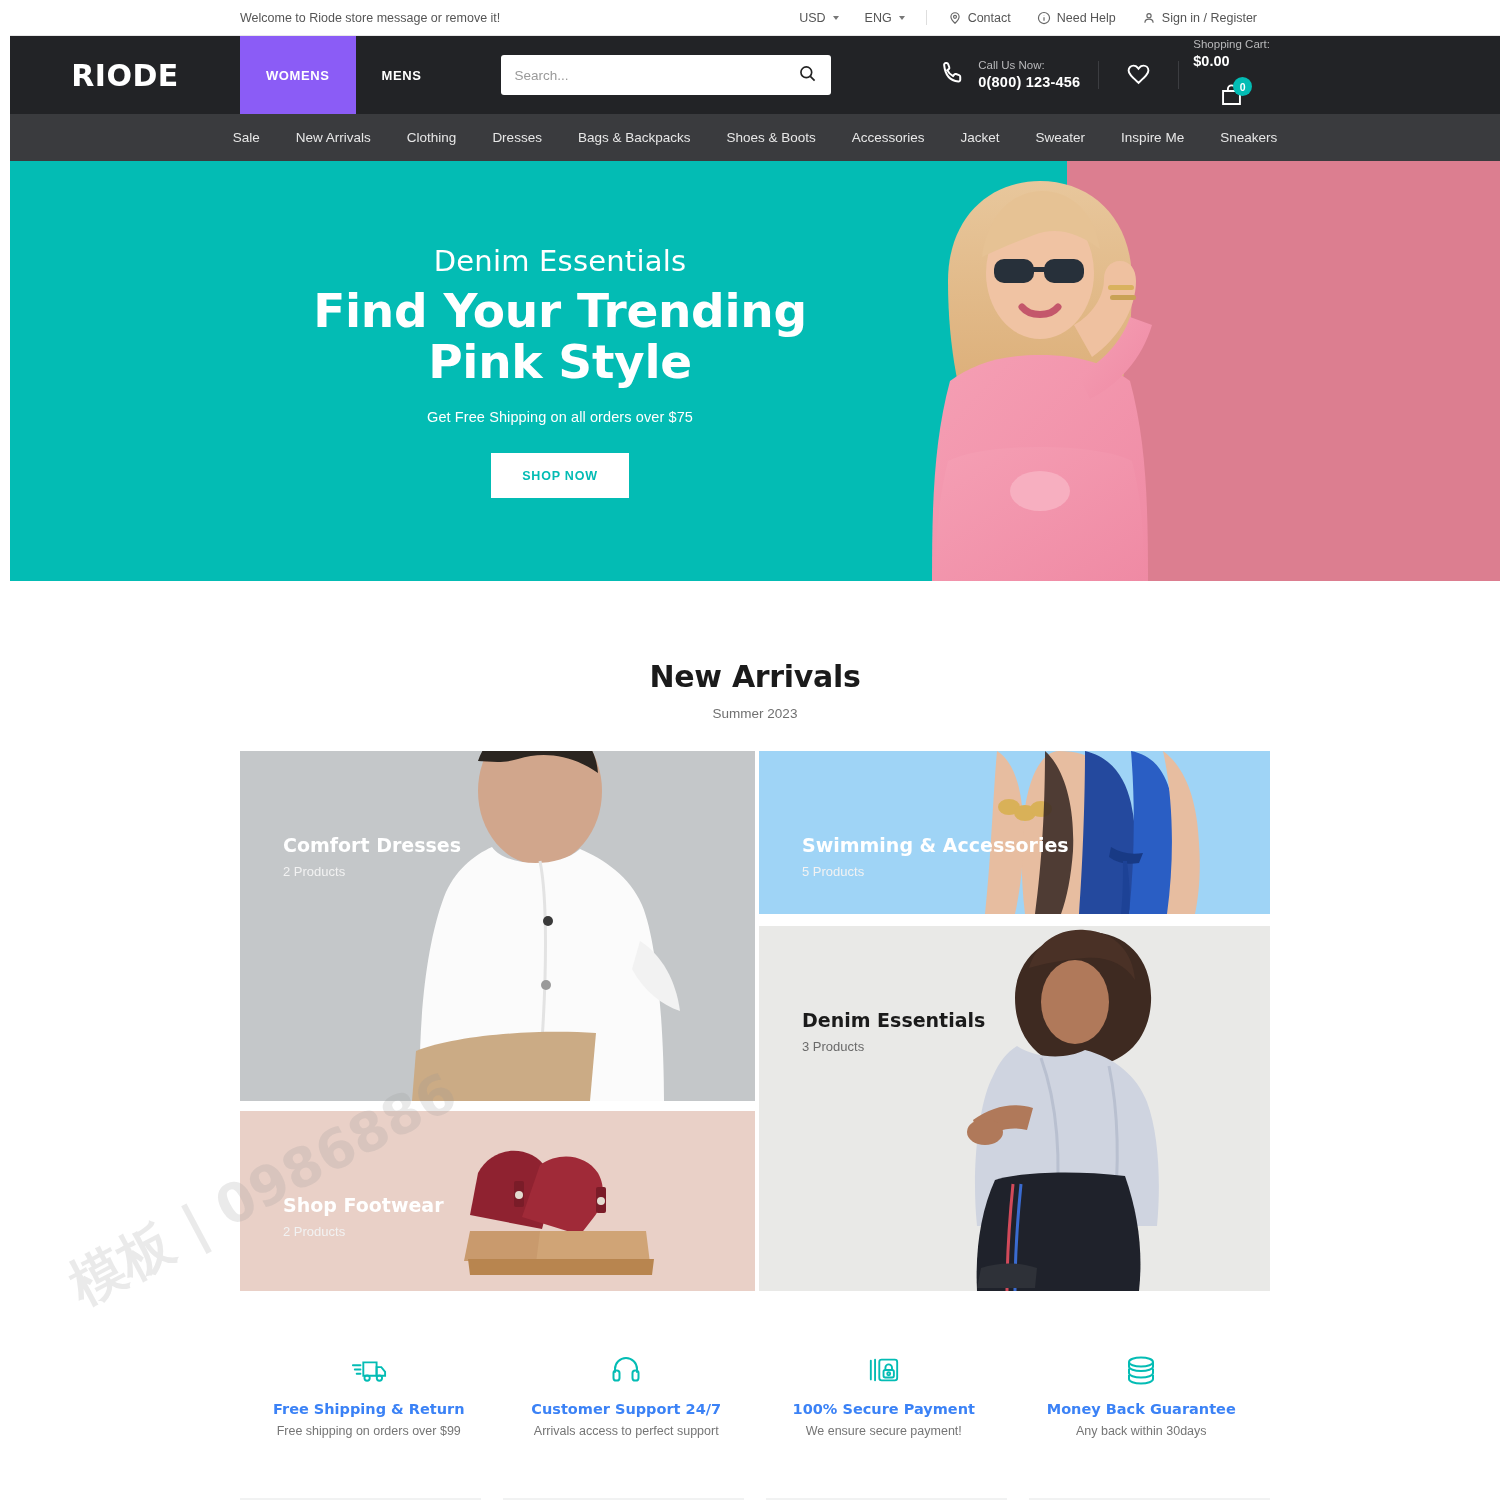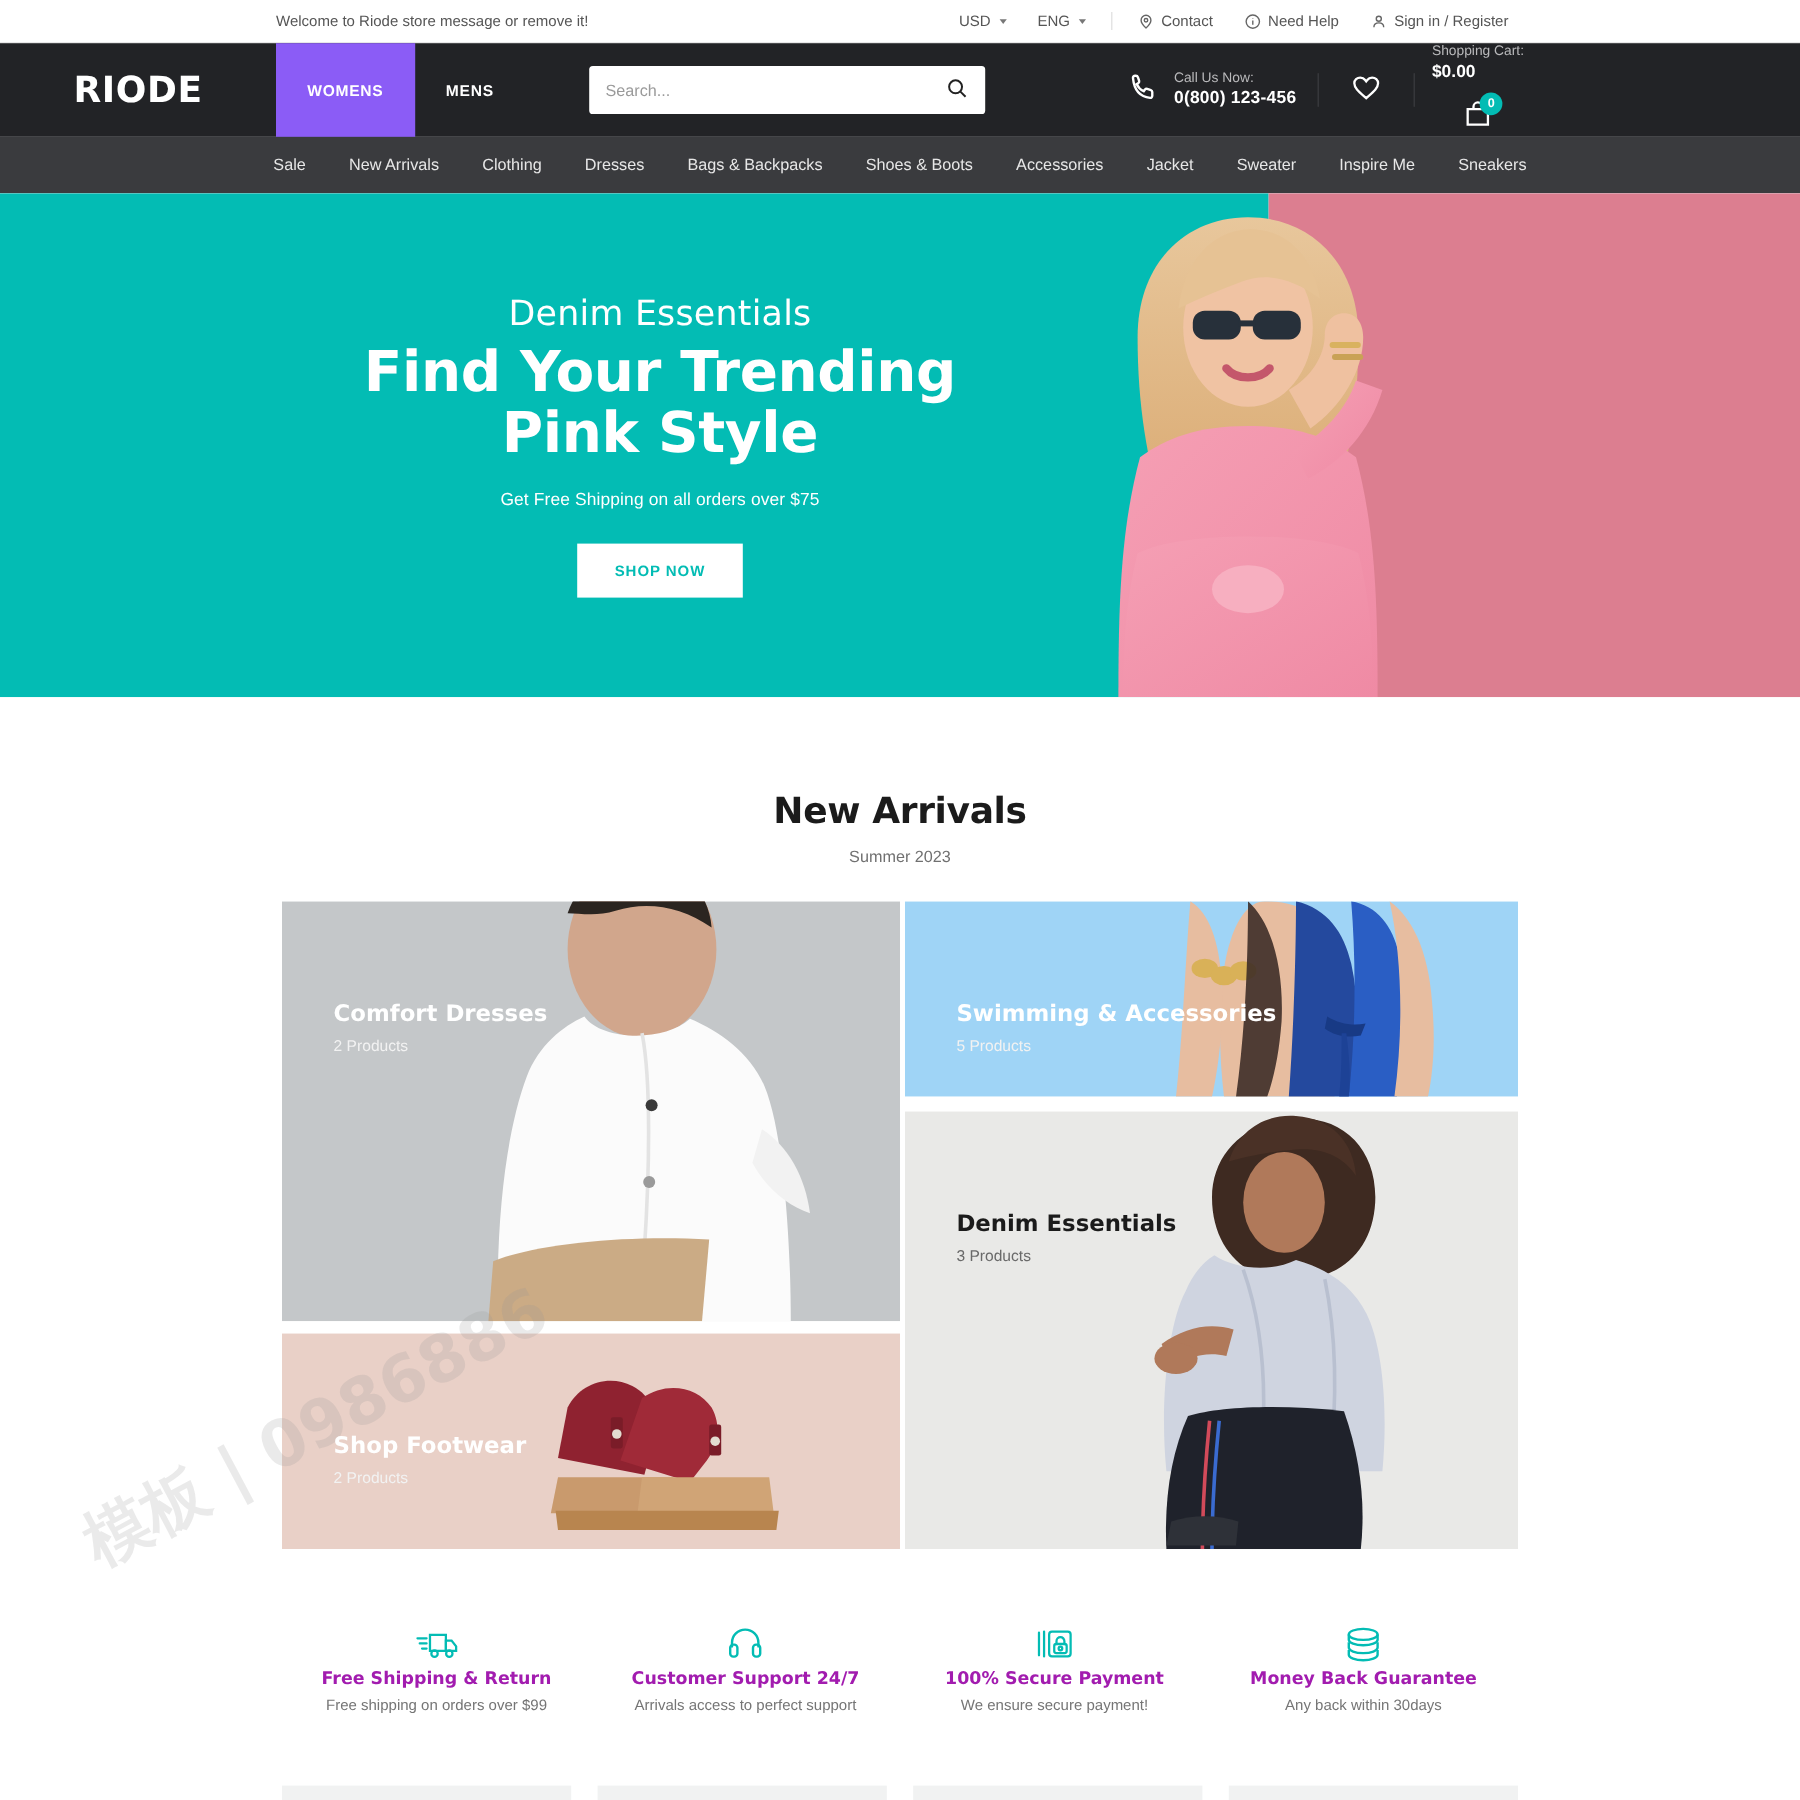--- a/index.html
+++ b/index.html
@@ -2,21 +2,21 @@
 <html><head>
 <meta charset="utf-8">
 <style>
   * { box-sizing: border-box; margin: 0; padding: 0; }
   html, body {
     width: 1500px; height: 1500px;
     background: #ffffff;
     font-family: "Liberation Sans", sans-serif;
     overflow: hidden;
   }
-  .page { width: 1500px; height: 1500px; position: relative; }
+  .page { width: 1500px; height: 1500px; position: relative; padding-left: 10px; }
 
   
   .topbar {
     height: 36px; background: #fff; border-bottom: 1px solid #e8e8e8;
     display: flex; align-items: center; padding: 0 230px;
     font-size: 12.5px; color: #666;
   }
   .topbar-msg { flex: 0 0 auto; color: #555; }
   .topbar-right { margin-left: auto; display: flex; align-items: center; gap: 0; }
   .tb-item {
@@ -140,21 +140,21 @@
   .cc-dark .cc-name { color:#1b1b1b; }
   .cc-dark .cc-count { color:#6a6a6a; }
   .cc-img { position:absolute; inset:0; }
 
   
   .features {
     width: 1030px; margin: 58px auto 0; display:grid;
     grid-template-columns: repeat(4, 1fr); text-align:center;
   }
   .feat-ico { height: 42px; display:flex; align-items:center; justify-content:center; }
-  .feat-title { font-size: 14.5px; font-weight:800; color:#a21caf; margin-top: 0; font-family:"DejaVu Sans", sans-serif; }
+  .feat-title { font-size: 14.5px; font-weight:800; color:#3b82f6; margin-top: 10px; font-family:"DejaVu Sans", sans-serif; }
   .feat-desc { font-size: 12.5px; color:#757575; margin-top: 7px; }
 
   
   .prod-row {
     width: 1030px; margin: 60px auto 0; display:grid;
     grid-template-columns: repeat(4, 1fr); gap: 0 22px;
   }
   .prod-card { height: 120px; background:#f1f2f2; position:relative; }
 
   

